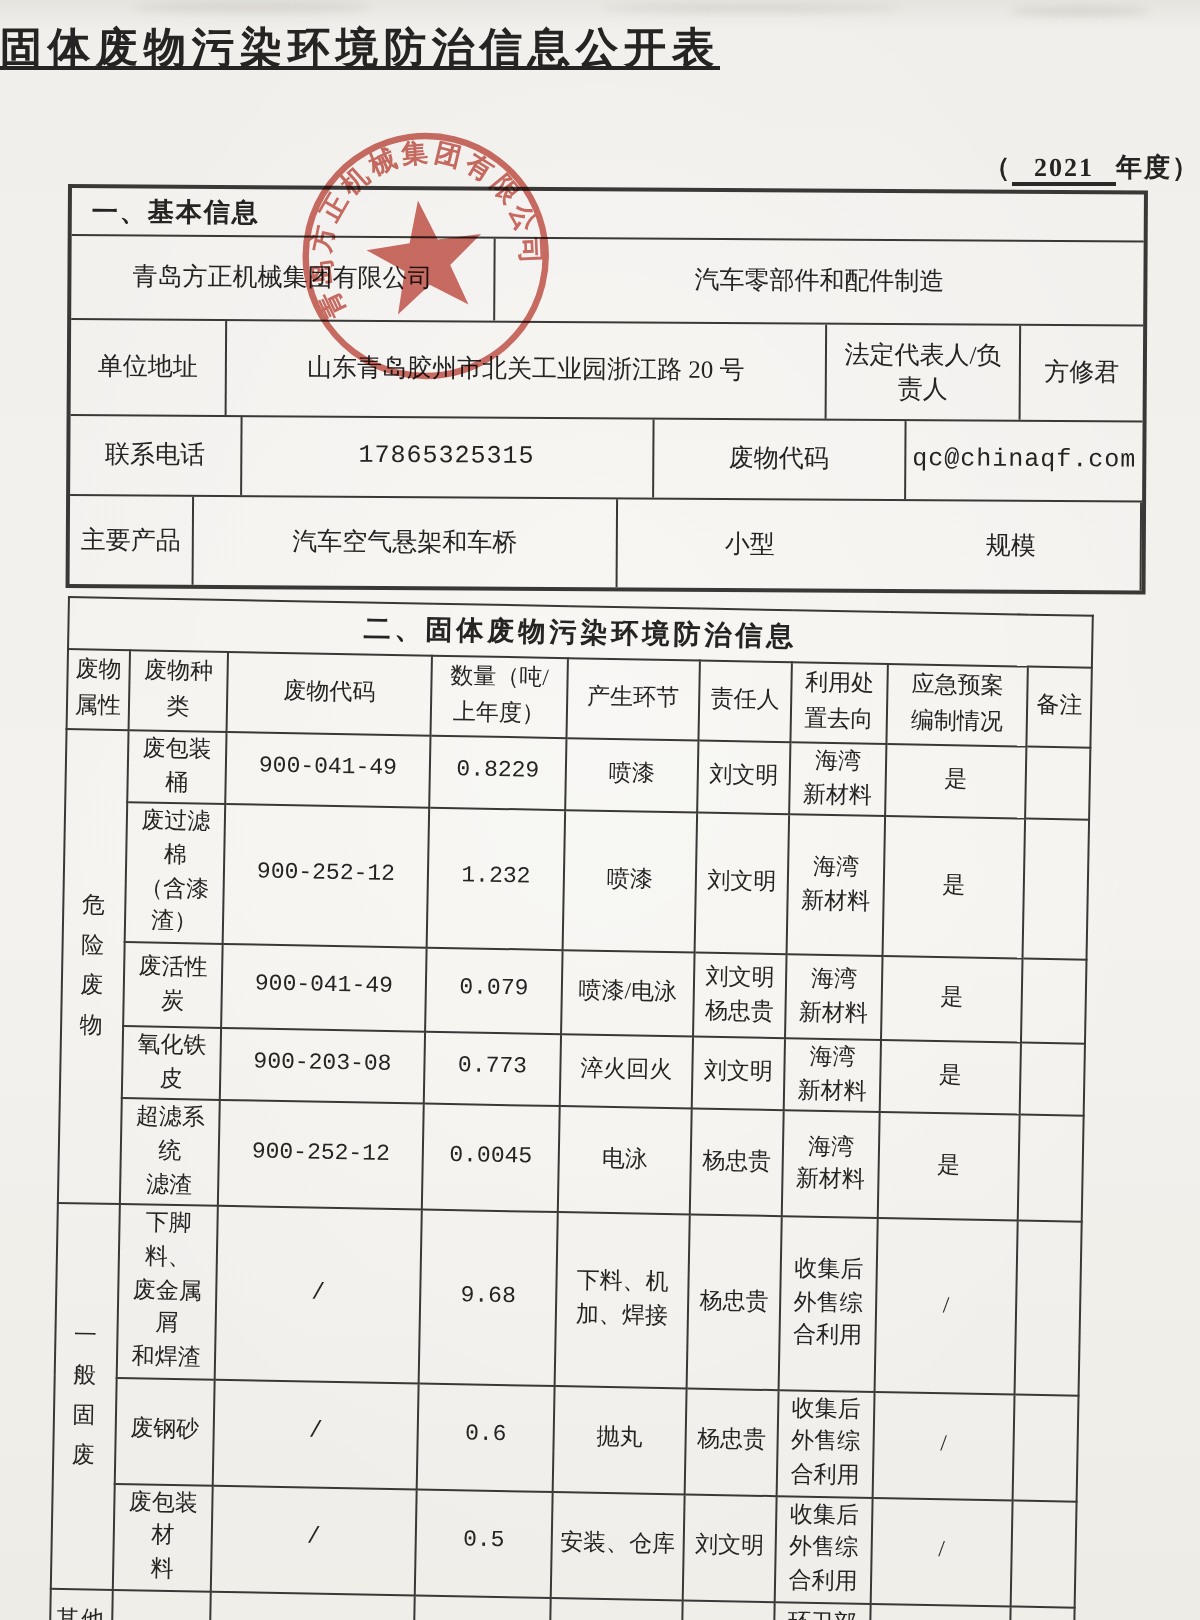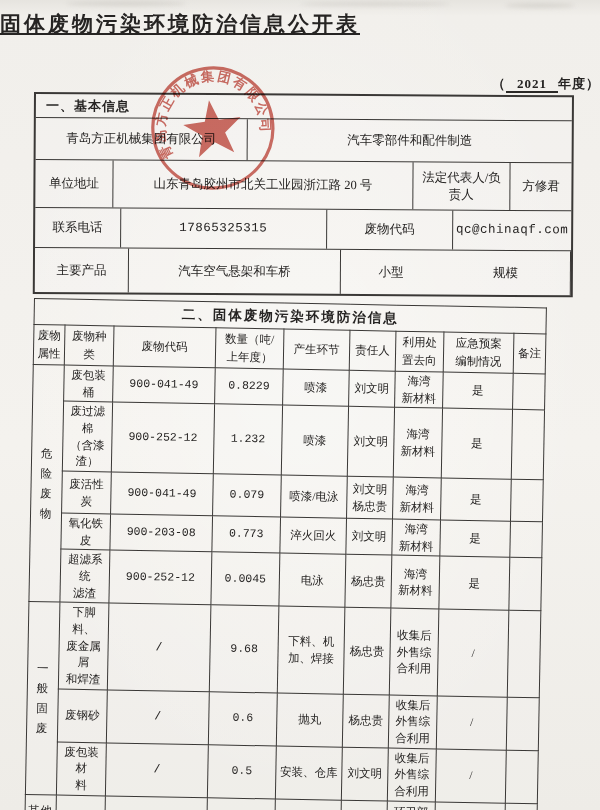--- a/index.html
+++ b/index.html
@@ -99,21 +99,21 @@
     </div>
 
     <div class="t1-row h40">
       <div class="c" style="width:88px">联系电话</div>
       <div class="c mono" style="width:212px">17865325315</div>
       <div class="c" style="width:130px">废物代码</div>
       <div class="c last mono">qc@chinaqf.com</div>
     </div>
 
     <div class="t1-row h44">
-      <div class="c" style="width:94px">主要产品</div>
+      <div class="c" style="width:62px">主要产品</div>
       <div class="c" style="width:212px">汽车空气悬架和车桥</div>
       <div class="c last">小型</div>
       <div class="c" style="width:130px">规模</div>
     </div>
   </div>
 
   <table class="t2">
     <colgroup>
       <col style="width:31px">
         <col style="width:49px">

